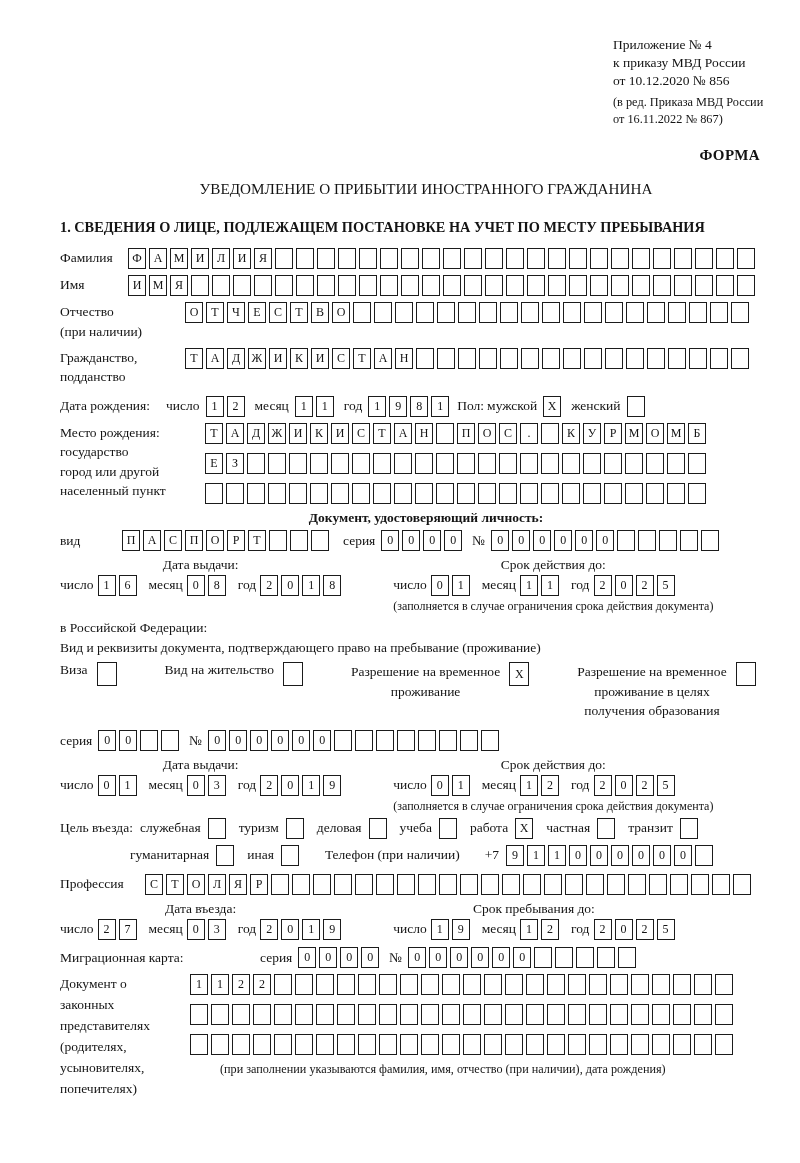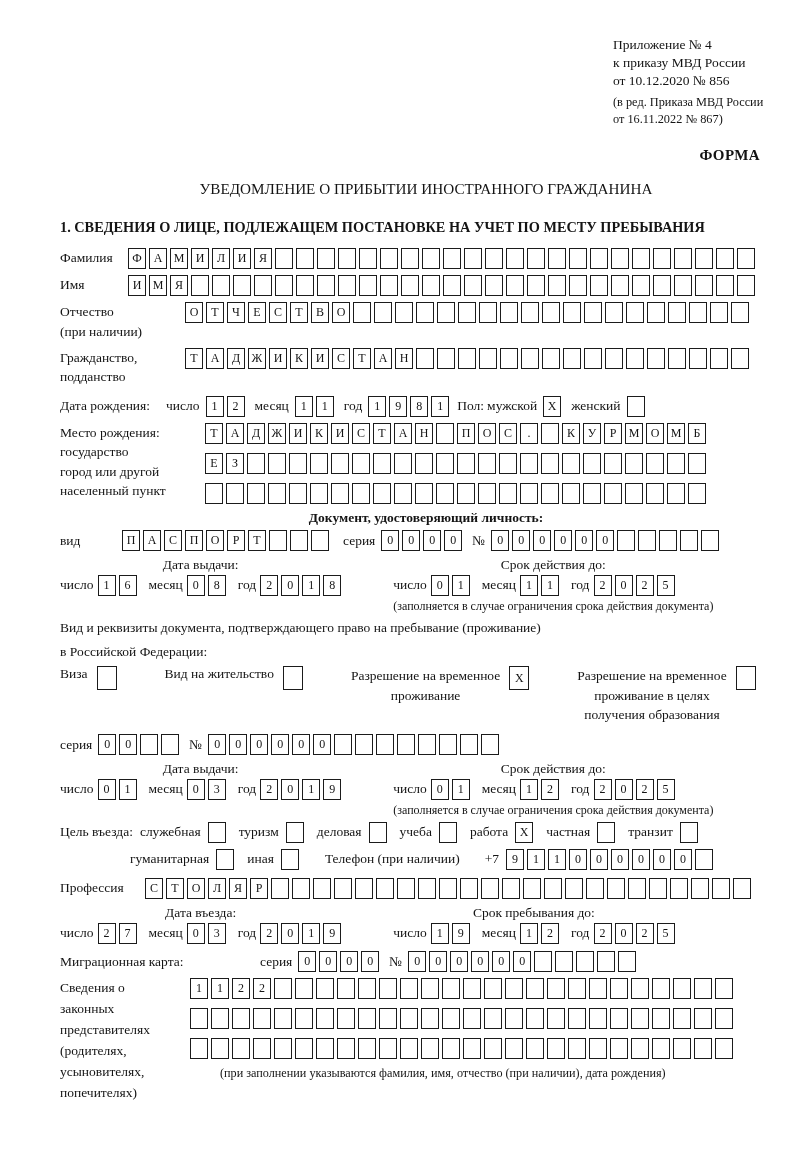--- a/index.html
+++ b/index.html
@@ -427,22 +427,22 @@
             <span class="cb">2</span>
             <span class="cb">0</span>
             <span class="cb">2</span>
             <span class="cb">5</span>
           </span>
       </div>
       <div class="dnote">(заполняется в случае ограничения срока действия документа)</div>
     </div>
   </div>
 
+  <div class="plain" style="margin-top:4px;">в Российской Федерации:</div>
   <div class="plain">Вид и реквизиты документа, подтверждающего право на пребывание (проживание)</div>
-  <div class="plain" style="margin-top:4px;">в Российской Федерации:</div>
 
   <div class="permits">
     <div class="opt">
       <span>Виза</span>
       <span class="boxes">
           <span class="cb cbx"></span>
         </span>
     </div>
     <div class="sp18"></div>
     <div class="opt">
@@ -715,21 +715,21 @@
         <span class="cb"></span>
         <span class="cb"></span>
         <span class="cb"></span>
         <span class="cb"></span>
         <span class="cb"></span>
       </span>
   </div>
 
   <div class="reps">
     <div class="replabel">
-      <div>Сведения о</div>
+      <div>Документ о</div>
       <div>законных</div>
       <div>представителях</div>
       <div>(родителях,</div>
       <div>усыновителях,</div>
       <div>попечителях)</div>
     </div>
     <div class="repright">
       <div class="stack">
         <div class="boxes">
             <span class="cb">1</span>

